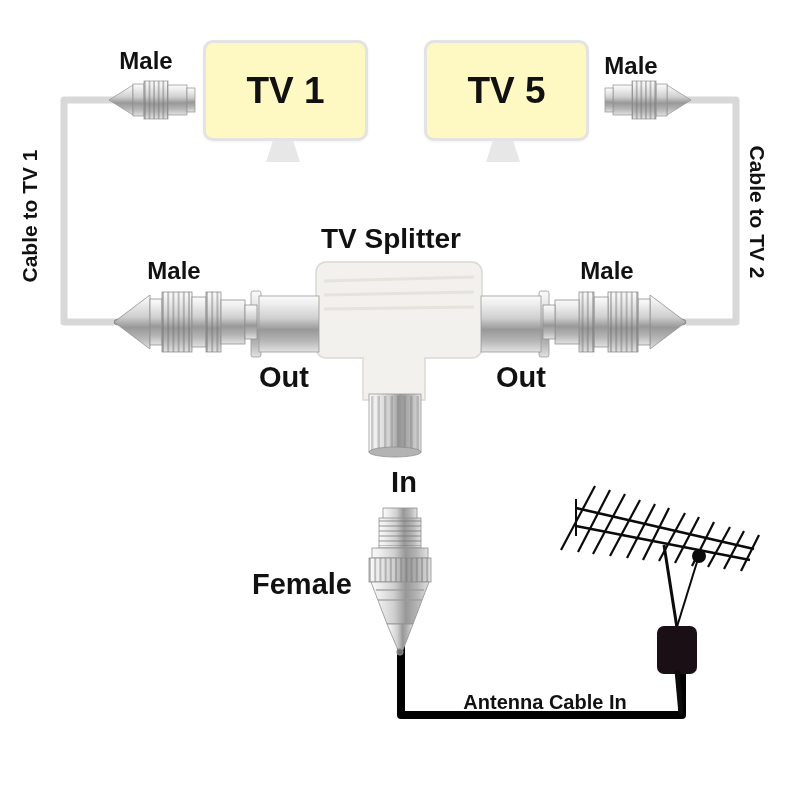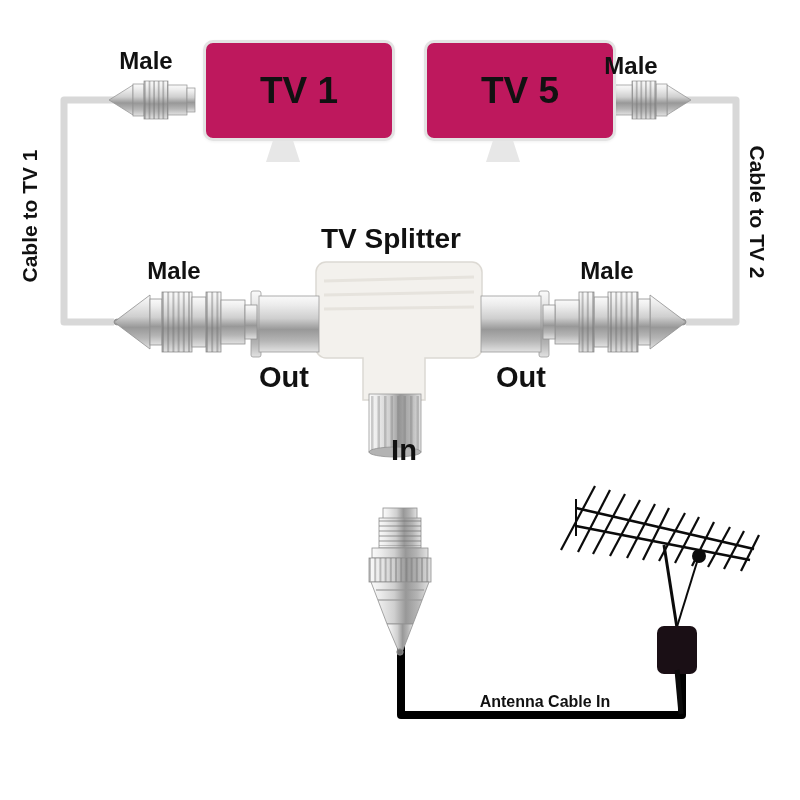--- a/index.html
+++ b/index.html
@@ -4,22 +4,22 @@
 <style>
   * { margin:0; padding:0; box-sizing:border-box; }
   html,body { background:#ffffff; }
   body { font-family:"Liberation Sans", sans-serif; color:var(--text,#111); }
   .canvas { position:relative; width:800px; height:800px; background:#ffffff; overflow:hidden; }
   svg.layer { position:absolute; left:0; top:0; }
   .label { position:absolute; font-weight:700; color:var(--text,#111); white-space:nowrap;
            transform:translate(-50%,-50%); }
   .rot-left  { transform:translate(-50%,-50%) rotate(-90deg); }
   .rot-right { transform:translate(-50%,-50%) rotate(90deg); }
-  .fs21 { font-size:21px; } .fs22 { font-size:16px; } .fs24 { font-size:24px; } .fs27 { font-size:29px; } .fs28 { font-size:28px; }
-  .monitor { position:absolute; width:192px; height:101px; background:#be185d;
+  .fs21 { font-size:21px; } .fs22 { font-size:20px; } .fs24 { font-size:24px; } .fs27 { font-size:29px; } .fs28 { font-size:28px; }
+  .monitor { position:absolute; width:165px; height:101px; background:#fef9c3;
              border:3px solid var(--monitor_border,#e3e3e3); border-radius:10px;
              display:flex; align-items:center; justify-content:center;
              box-shadow:0 1px 3px rgba(0,0,0,0.06); }
   .screen-label { font-size:37px; font-weight:700; color:var(--text,#111); }
   .stand { position:absolute; width:34px; height:21px; background:#e7e7e7;
            clip-path:polygon(20% 0, 80% 0, 100% 100%, 0 100%); }
   .cable-gray  { stroke:var(--cable_gray,#d8d8d8); stroke-width:7; fill:none; stroke-linejoin:round; }
   .cable-black { stroke:var(--cable_black,#000000); stroke-width:8; fill:none; stroke-linejoin:round; }
 </style>
 </head>
@@ -174,17 +174,18 @@
   <span class="label rot-right fs21" style="left:757px; top:212px;">Cable to TV 2</span>
 
   <span class="label fs28" style="left:391px; top:239px;">TV Splitter</span>
 
   <span class="label fs24" style="left:174px; top:271px;">Male</span>
   <span class="label fs24" style="left:607px; top:271px;">Male</span>
 
   <span class="label fs27" style="left:284px; top:377px;">Out</span>
   <span class="label fs27" style="left:521px; top:377px;">Out</span>
 
-  <span class="label fs27" style="left:404px; top:450px;">In</span>
+  <span class="label fs27" style="left:404px; top:482px;">In</span>
 
+  <span class="label fs27" style="left:302px; top:584px;">Female</span>
 
   <span class="label fs22" style="left:545px; top:702px;">Antenna Cable In</span>
 </div>
 
 </body></html>

